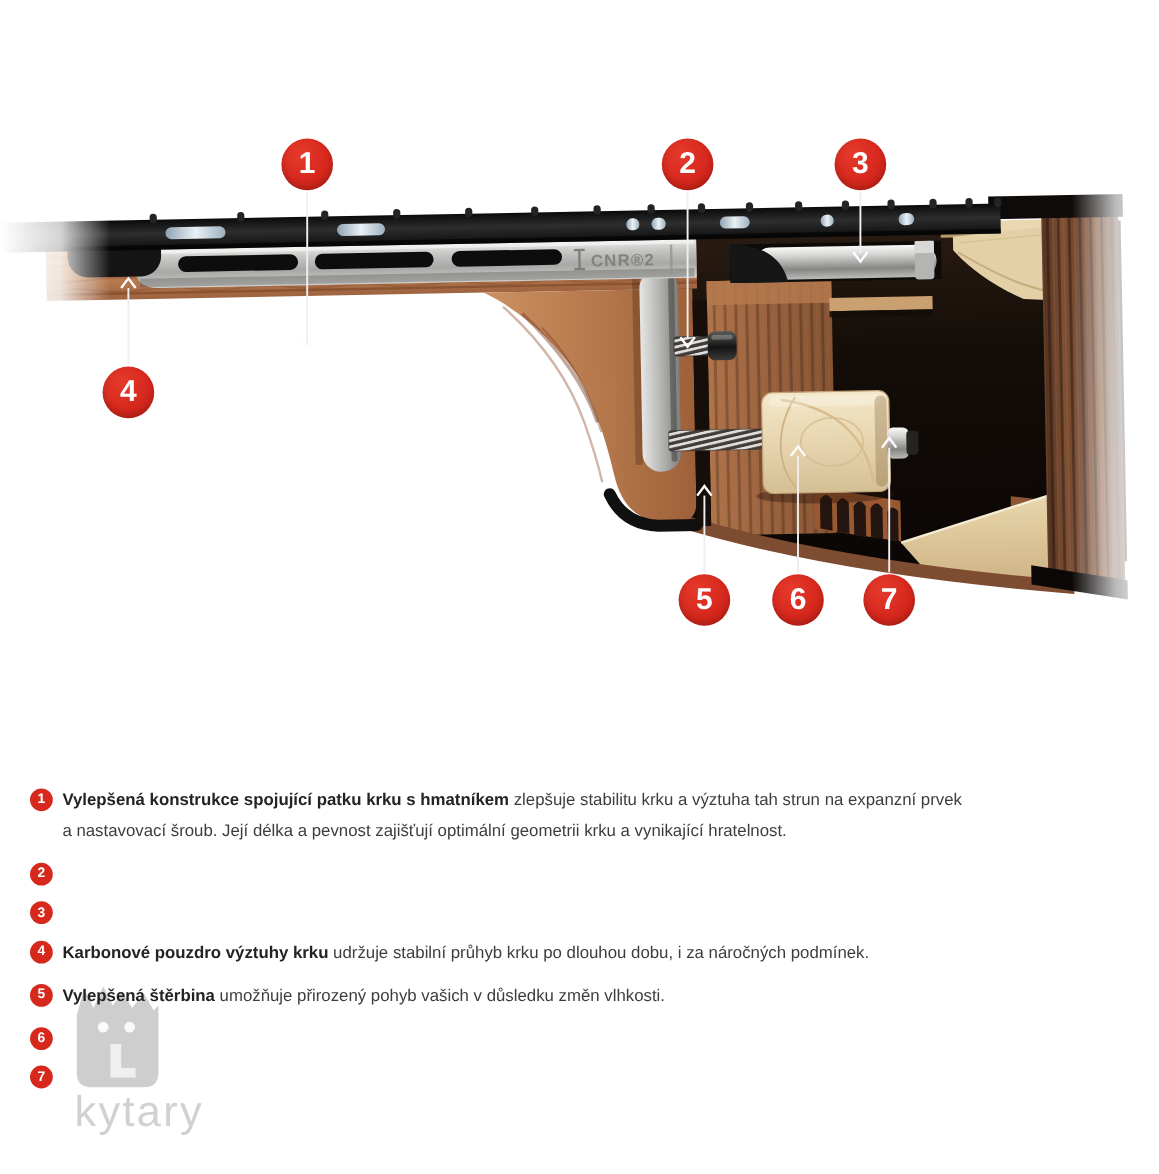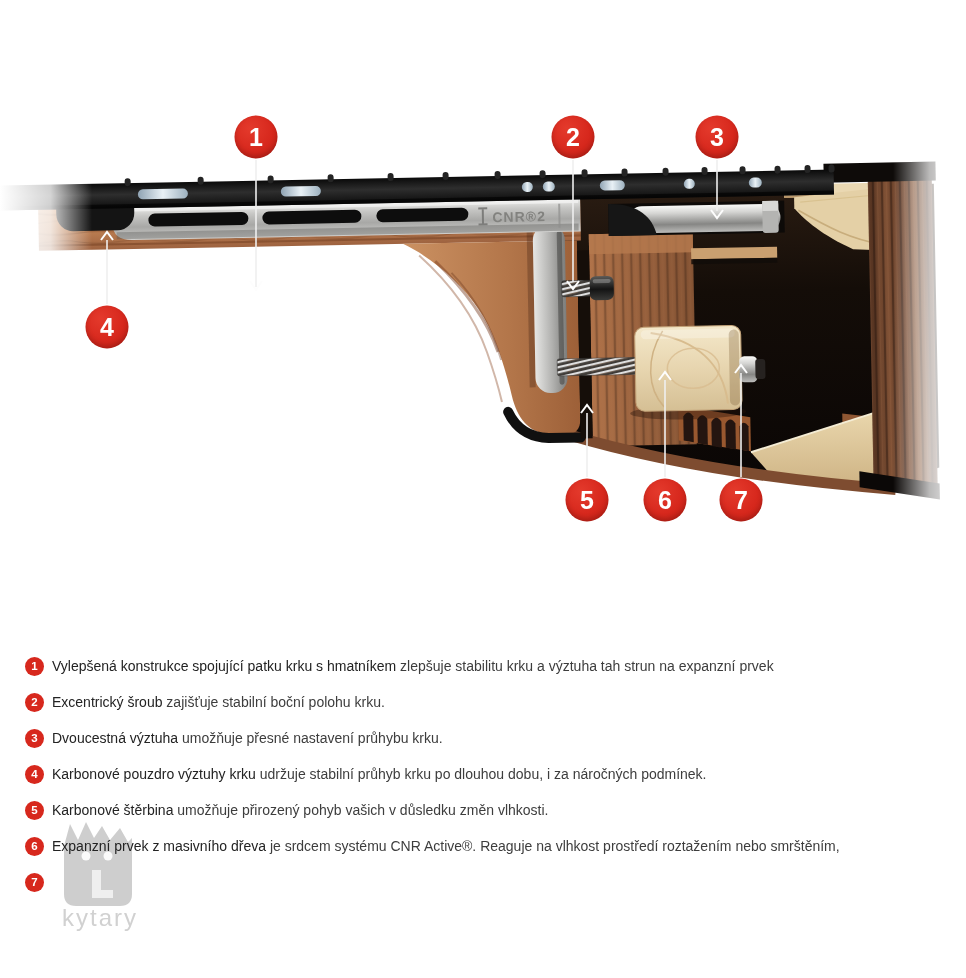--- a/index.html
+++ b/index.html
@@ -13,24 +13,24 @@
           color:#fff;font-weight:bold;font-size:25px;line-height:1;
           display:flex;align-items:center;justify-content:center;
           box-shadow:inset 0 -3px 5px rgba(0,0,0,.18);z-index:5;}
   
   .legend{position:absolute;left:25px;top:653px;width:925px;z-index:3;
           font-size:14px;line-height:26px;color:#3d3d3d;}
   .legend .item{display:flex;gap:8px;margin-bottom:10px;}
   .badge{flex:0 0 auto;width:19px;height:19px;border-radius:50%;background:#d7281d;
          color:#fff;font-size:11.5px;font-weight:bold;display:flex;align-items:center;
          justify-content:center;margin-top:3.5px;}
-  .txt .b{font-weight:normal;color:#232323;}
+  .txt .b{font-weight:bold;color:#232323;}
   
   .watermark{position:absolute;left:52px;top:816px;z-index:1;opacity:.85;}
-  .wm-text{font-size:24px;color:#c9c9c9;letter-spacing:2px;margin-top:-8px;margin-left:10px;}
+  .wm-text{font-size:36px;color:#c9c9c9;letter-spacing:2px;margin-top:-8px;margin-left:10px;}
 </style>
 </head>
 <body>
 
 <div class="page">
 
   <svg class="diagram-svg" width="966" height="620" viewBox="0 0 966 620">
     <defs>
       <linearGradient id="gInterior" x1="0" y1="0" x2="0" y2="1">
         <stop offset="0" stop-color="#2a1c12"></stop>
@@ -320,55 +320,49 @@
     </svg>
     <div class="wm-text">kytary</div>
   </div>
 
   <div class="legend">
 
     <div class="item">
       <span class="badge">1</span>
       <div class="txt">
         <div><span class="b">Vylepšená konstrukce spojující patku krku s hmatníkem</span><span> zlepšuje stabilitu krku a výztuha tah strun na expanzní prvek</span></div>
+        <div><span>a nastavovací šroub. Její délka a pevnost zajišťují optimální geometrii krku a vynikající hratelnost.</span></div>
       </div>
     </div>
 
     <div class="item">
       <span class="badge">2</span>
-      <div class="txt">
-        <div><span class="b">Excentrický šroub</span><span> zajišťuje stabilní boční polohu krku.</span></div>
-      </div>
     </div>
 
     <div class="item">
       <span class="badge">3</span>
-      <div class="txt">
-        <div><span class="b">Dvoucestná výztuha</span><span> umožňuje přesné nastavení průhybu krku.</span></div>
-      </div>
     </div>
 
     <div class="item">
       <span class="badge">4</span>
       <div class="txt">
         <div><span class="b">Karbonové pouzdro výztuhy krku</span><span> udržuje stabilní průhyb krku po dlouhou dobu, i za náročných podmínek.</span></div>
       </div>
     </div>
 
     <div class="item">
       <span class="badge">5</span>
       <div class="txt">
-        <div><span class="b">Karbonové štěrbina</span><span> umožňuje přirozený pohyb vašich v důsledku změn vlhkosti.</span></div>
+        <div><span class="b">Vylepšená štěrbina</span><span> umožňuje přirozený pohyb vašich v důsledku změn vlhkosti.</span></div>
       </div>
     </div>
 
     <div class="item">
       <span class="badge">6</span>
       <div class="txt">
-        <div><span class="b">Expanzní prvek z masivního dřeva</span><span> je srdcem systému CNR Active®. Reaguje na vlhkost prostředí roztažením nebo smrštěním,</span></div>
       </div>
     </div>
 
     <div class="item">
       <span class="badge">7</span>
     </div>
 
   </div>
 </div>
 

